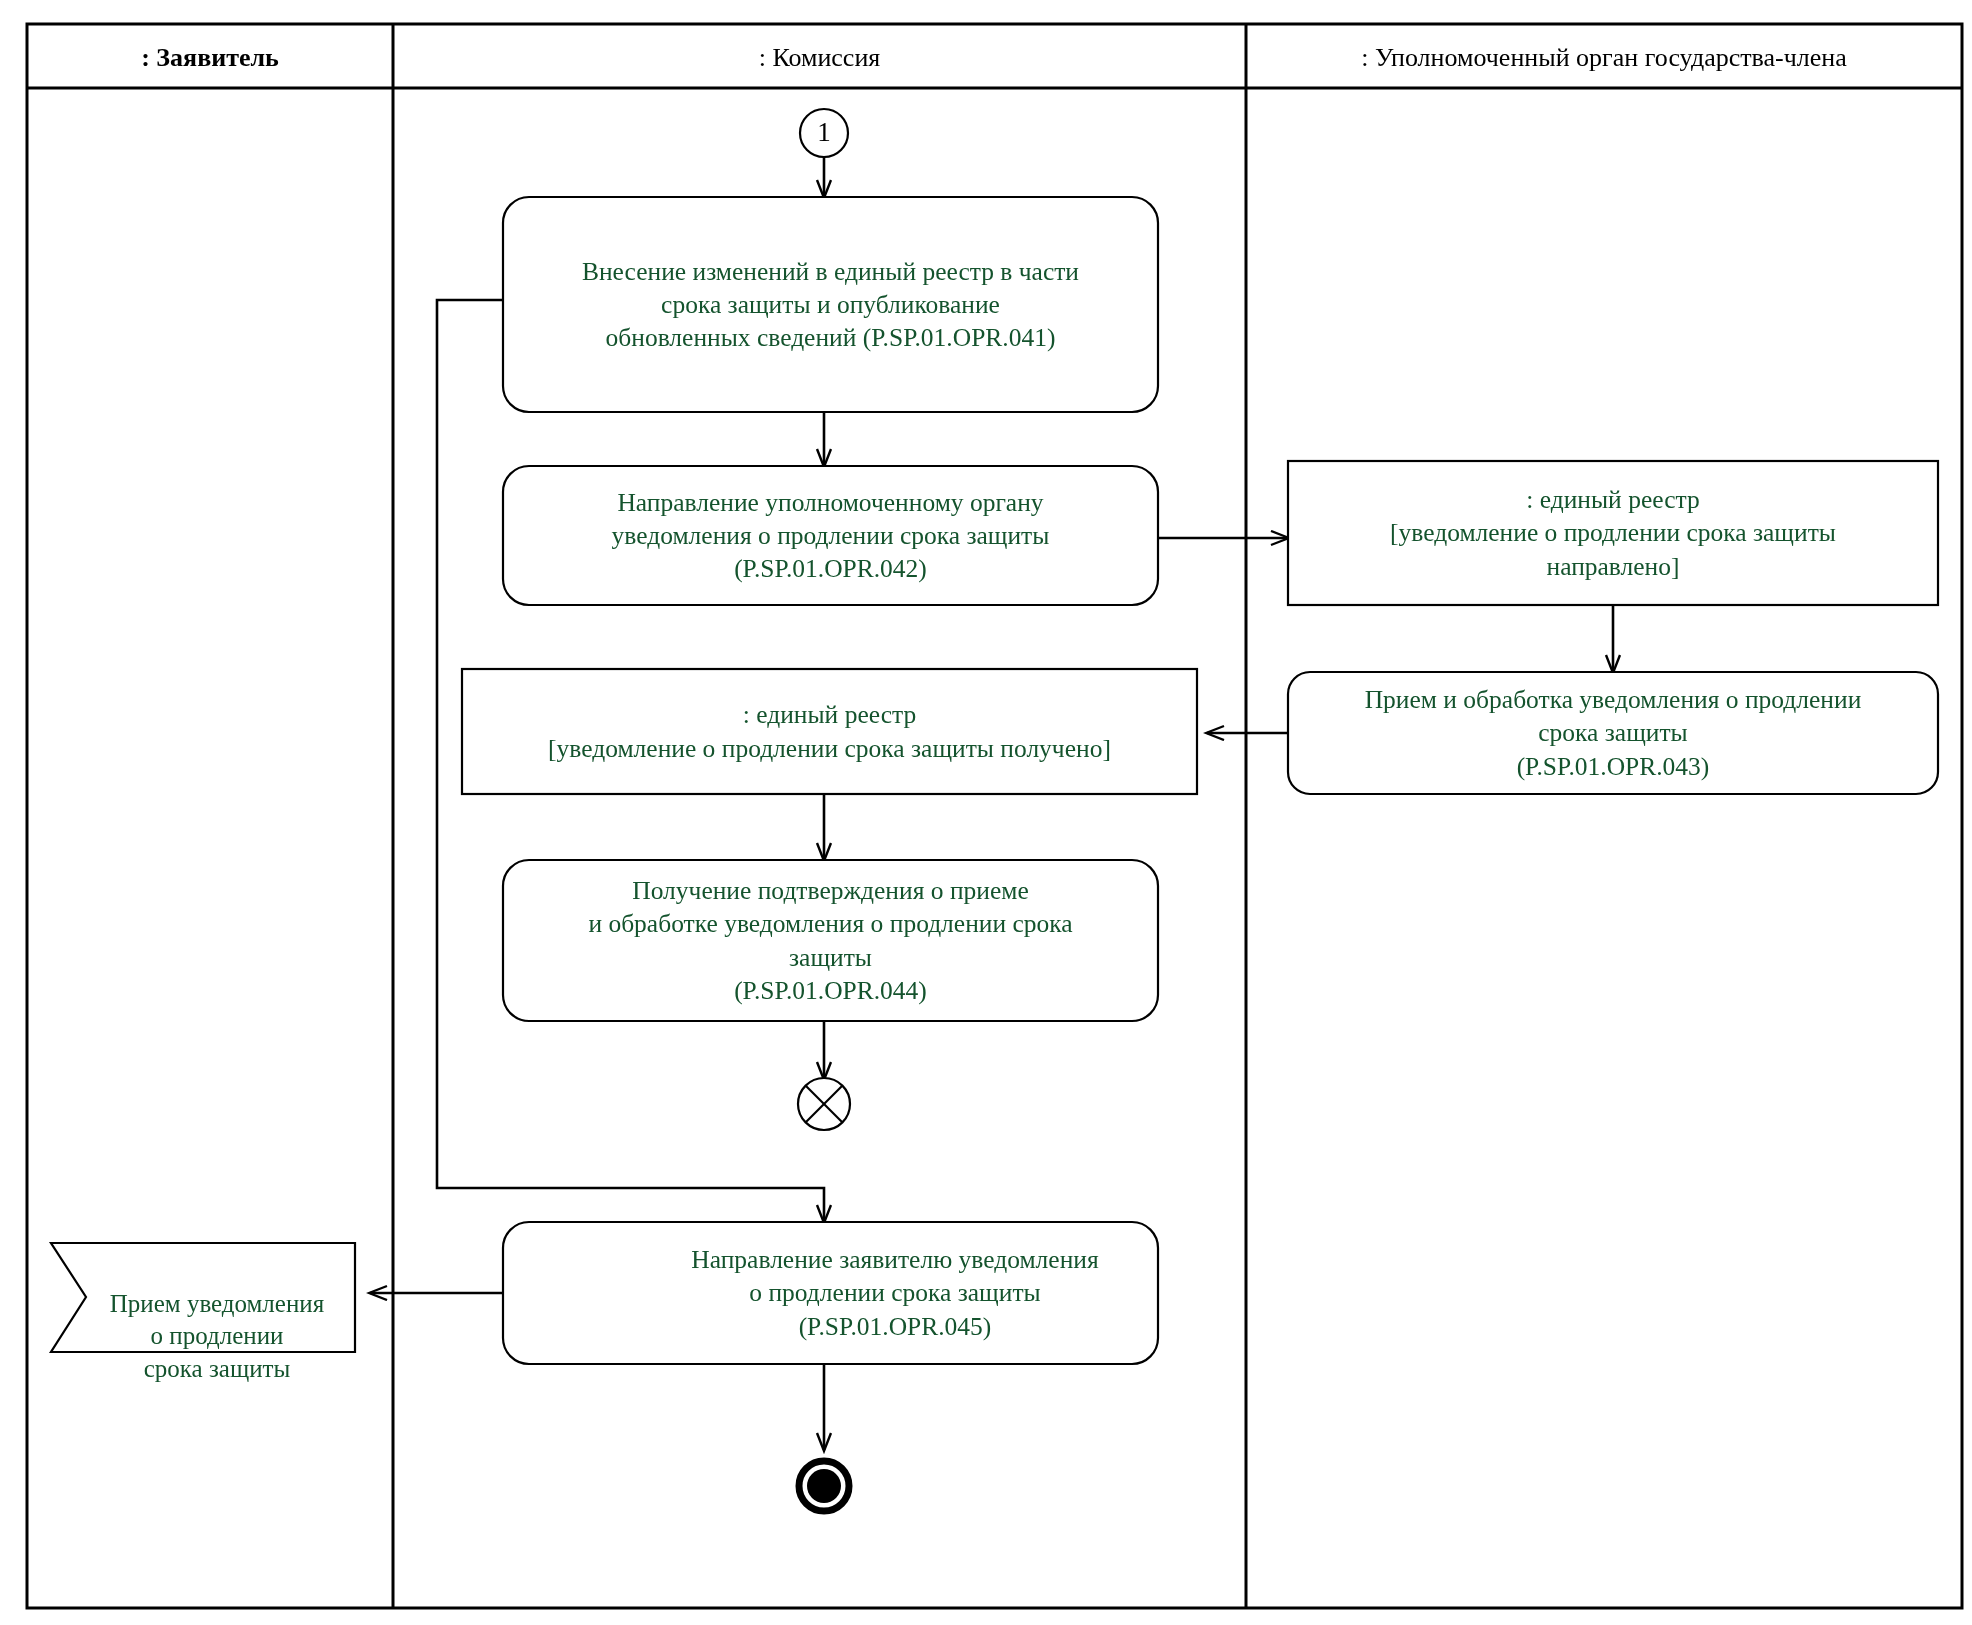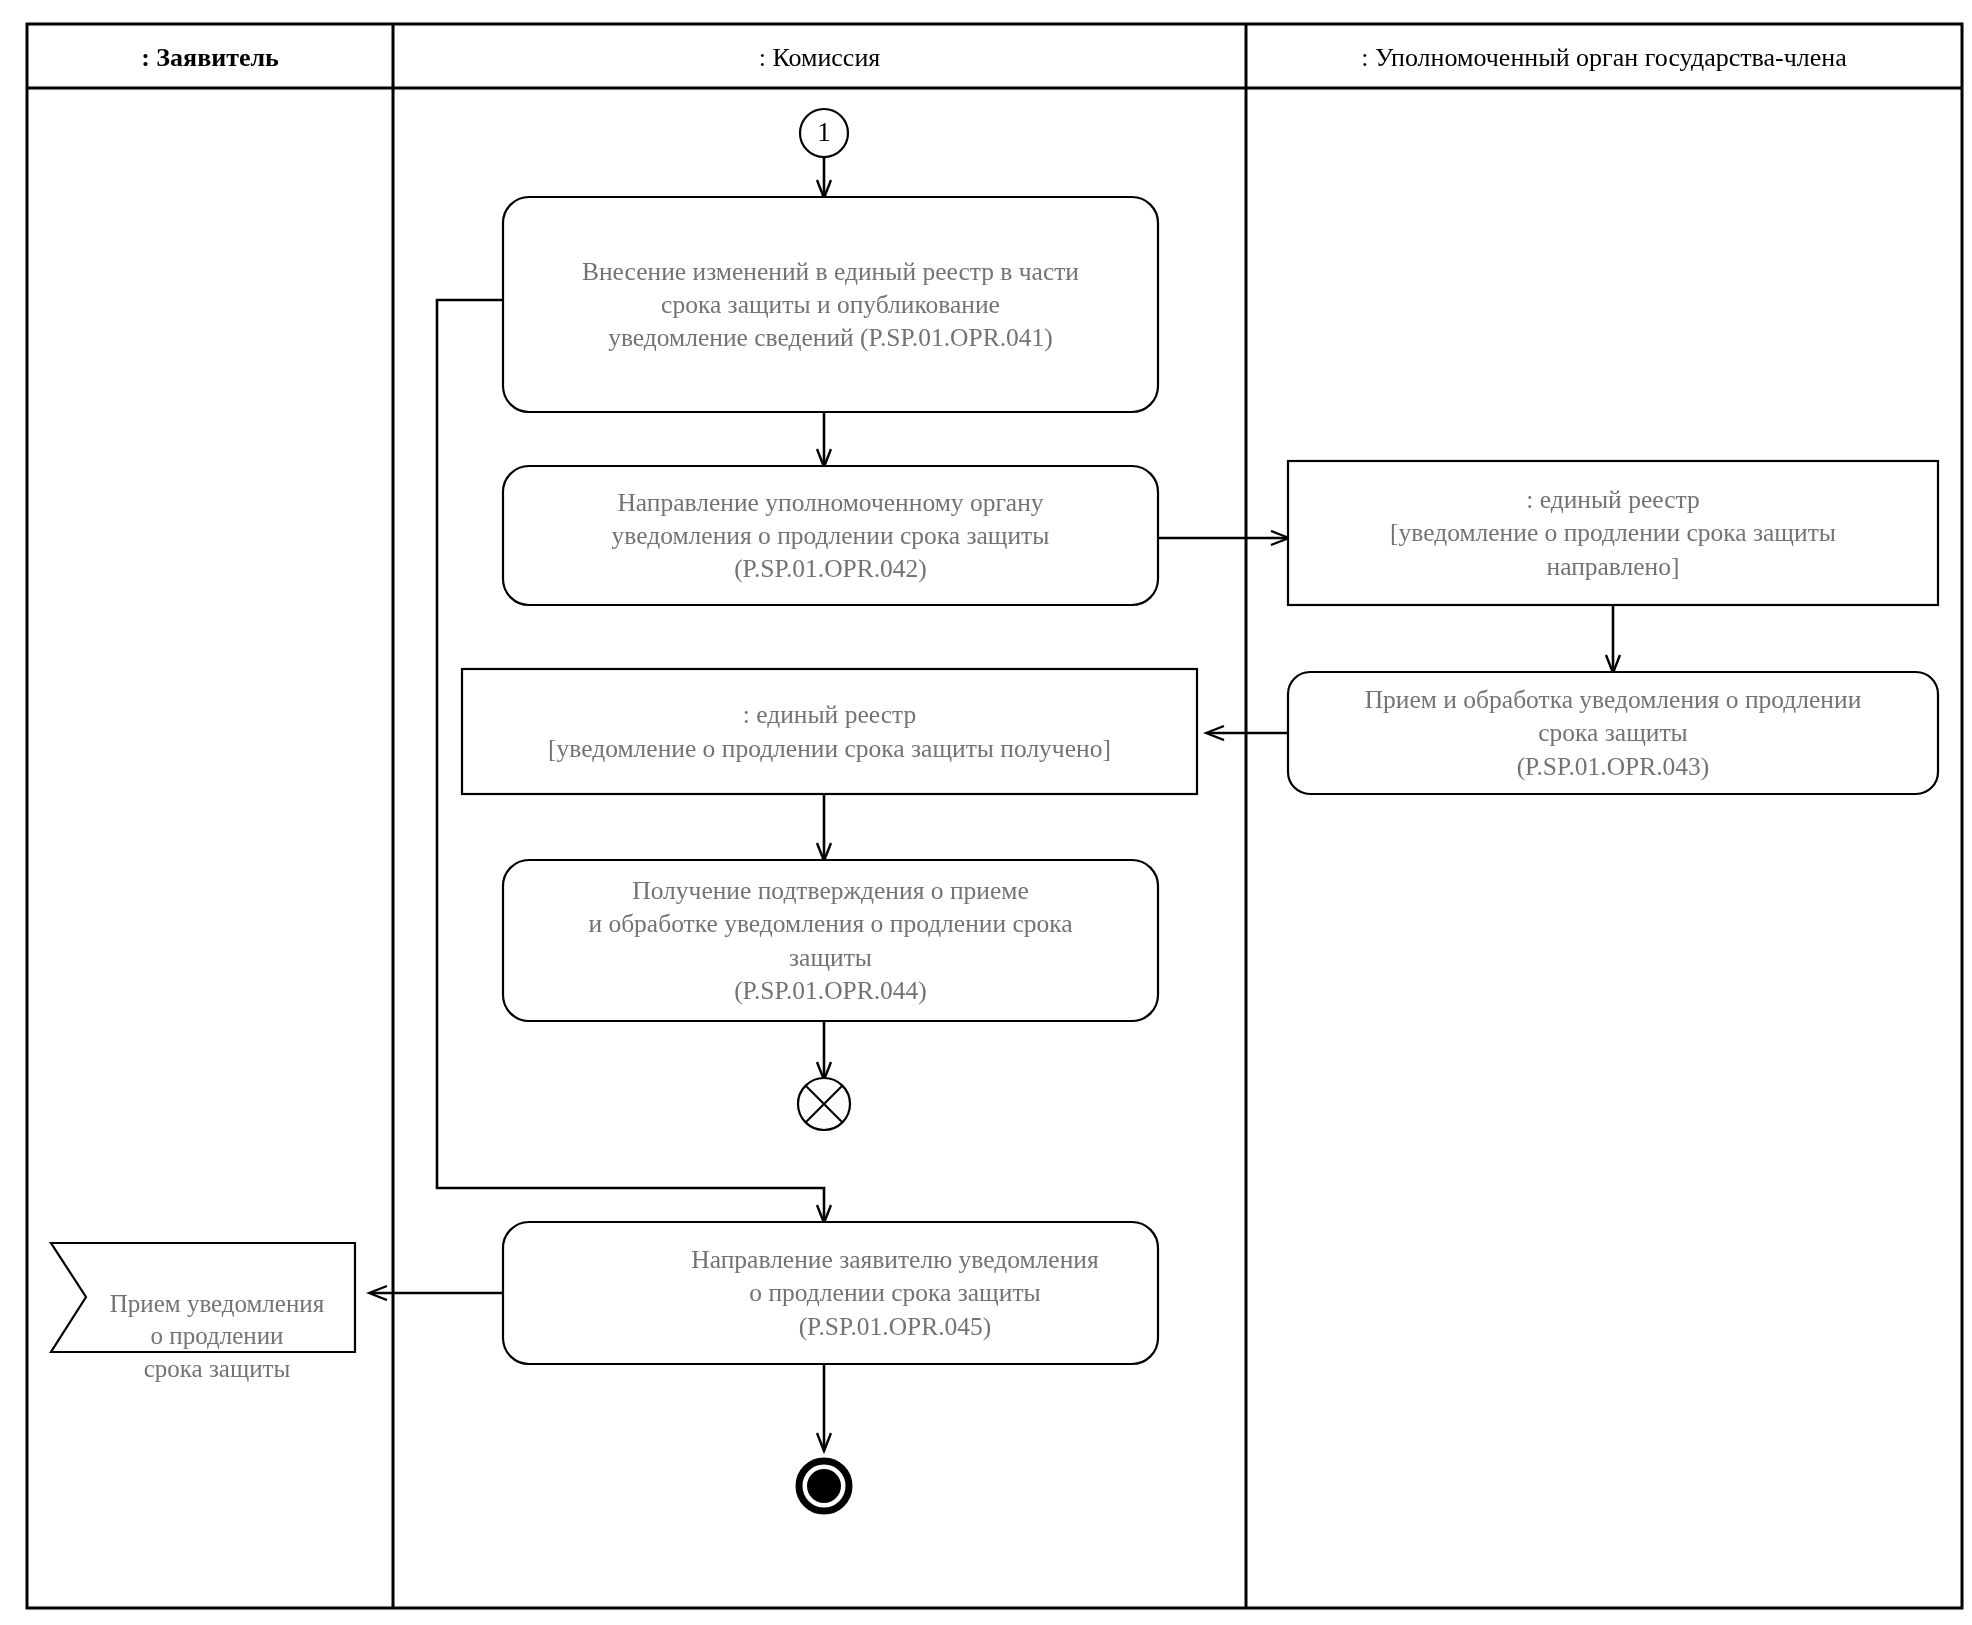--- a/index.html
+++ b/index.html
@@ -28,21 +28,21 @@
     text-align: center;
     font-size: 26px;
     color: #000000;
     line-height: 1.2;
     white-space: nowrap;
   }
   .node-label {
     position: absolute;
     text-align: center;
     font-size: 25.5px;
-    color: #737373;
+    color: #14532d;
     line-height: 1.30;
     display: flex;
     flex-direction: column;
     align-items: center;
     justify-content: center;
     box-sizing: border-box;
     pointer-events: none;
   }
   .node-label span { display: block; white-space: nowrap; }
   .merge-num {
@@ -125,21 +125,21 @@
 
   <div class="lane-title" style="left:27px; top:42px; width:366px;font-weight:bold;">: Заявитель</div>
   <div class="lane-title" style="left:393px; top:42px; width:853px;text-align:center;">: Комиссия</div>
   <div class="lane-title" style="left:1246px; top:42px; width:716px;">: Уполномоченный орган государства-члена</div>
 
   <div class="merge-num" style="left:800px; top:117px; width:48px;">1</div>
 
   <div class="node-label" style="left:503px; top:197px; width:655px; height:215px;">
     <span>Внесение изменений в единый реестр в части</span>
     <span>срока защиты и опубликование</span>
-    <span>уведомление сведений (P.SP.01.OPR.041)</span>
+    <span>обновленных сведений (P.SP.01.OPR.041)</span>
   </div>
 
   <div class="node-label" style="left:503px; top:466px; width:655px; height:139px;">
     <span>Направление уполномоченному органу</span>
     <span>уведомления о продлении срока защиты</span>
     <span>(P.SP.01.OPR.042)</span>
   </div>
 
   <div class="node-label" style="left:1288px; top:461px; width:650px; height:144px;">
     <span>: единый реестр</span>

